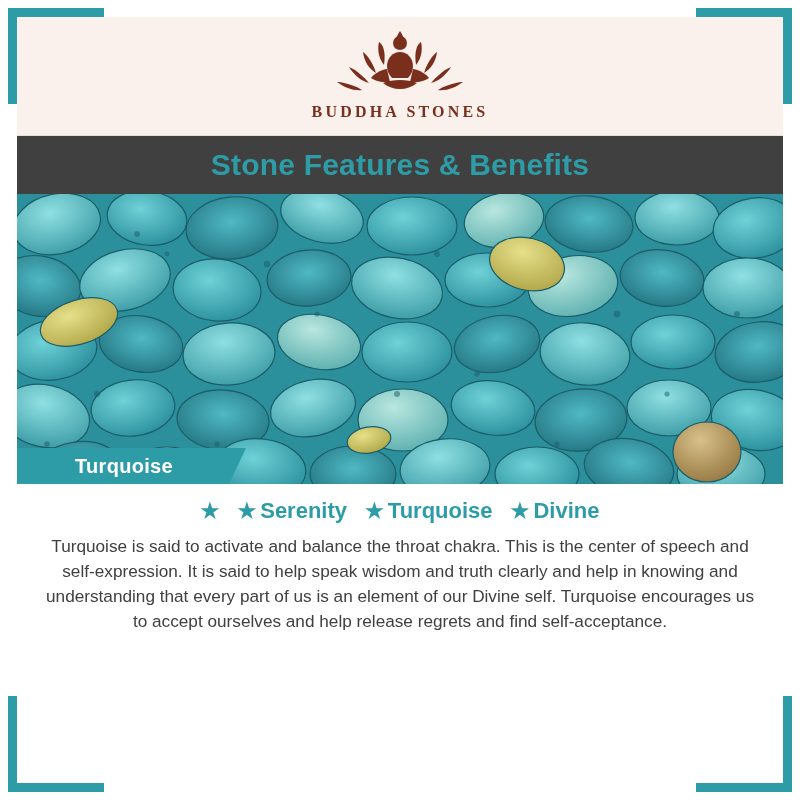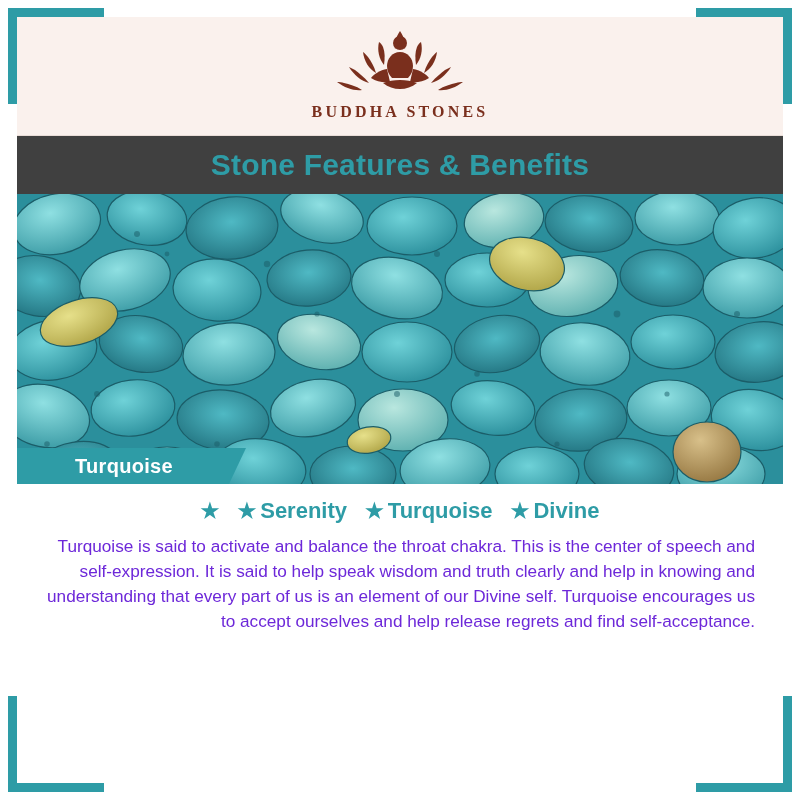--- a/index.html
+++ b/index.html
@@ -158,22 +158,22 @@
     line-height: 1;
     position: relative;
     top: -1px;
   }
 
   
   .body-copy {
     padding: 10px 28px 0 28px;
     font-size: 17.2px;
     line-height: 1.45;
-    color: #6d28d9;
-    text-align: right;
+    color: #404040;
+    text-align: center;
   }
 
   .spacer { height: 40px; }
 </style>
 </head>
 <body>
 
 <div class="page">
 
   <div class="frame-border fb-top"></div>

